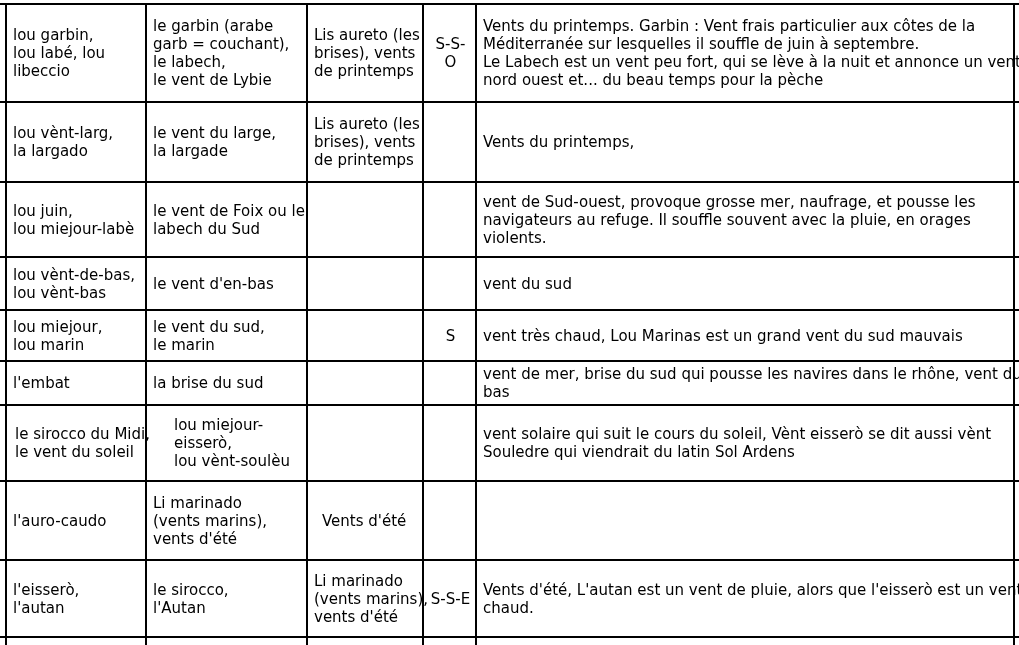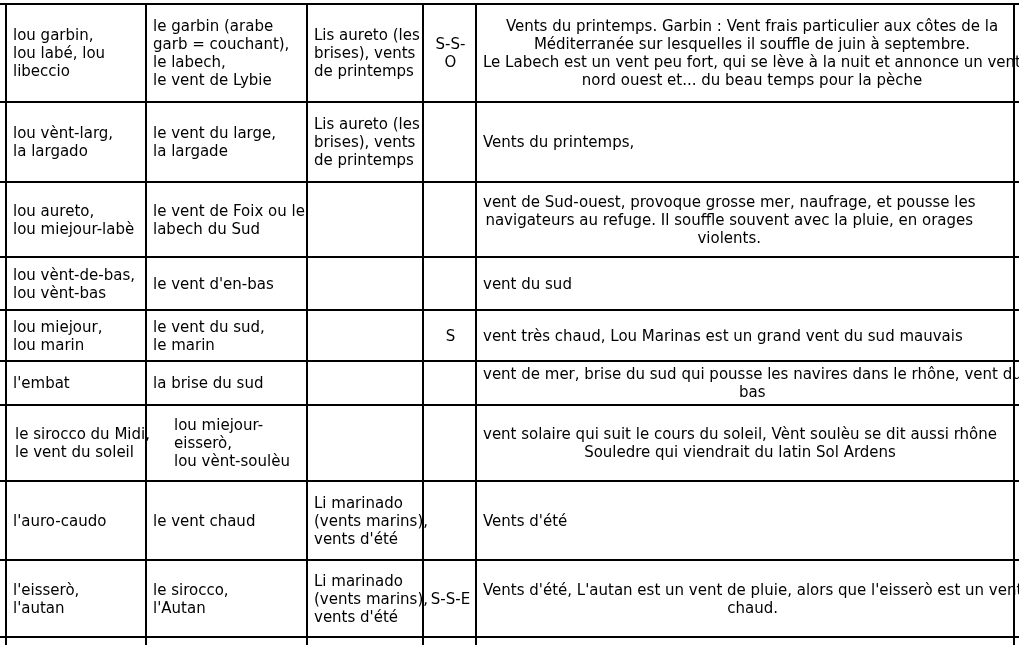--- a/index.html
+++ b/index.html
@@ -48,21 +48,21 @@
     align-items: center;
     padding-left: 6px;
     box-sizing: border-box;
     white-space: pre;
     overflow: visible;
   }
   .c1 { width: 138px; margin-left: 0; }
   .c2 { width: 159px; margin-left: 2px; }
   .c3 { width: 114px; margin-left: 2px; border-radius: 29px; }
   .c4 { width: 51px;  margin-left: 2px; padding-left: 2px; justify-content: center; text-align: center; }
-  .c5 { width: 536px; margin-left: 2px; text-align: center; }
+  .c5 { width: 536px; margin-left: 2px; }
 </style>
 </head>
 <body>
 
 <div class="screen">
 
   <div class="row" style="top:5px;height:96px">
     <div class="cell c1">lou garbin,
 lou labé, lou
 libeccio</div>
@@ -87,21 +87,21 @@
     <div class="cell c2">le vent du large,
 la largade</div>
     <div class="cell c3">Lis aureto (les
 brises), vents
 de printemps</div>
     <div class="cell c4"></div>
     <div class="cell c5">Vents du printemps,</div>
   </div>
 
   <div class="row" style="top:183px;height:73px">
-    <div class="cell c1">lou aureto,
+    <div class="cell c1">lou juin,
 lou miejour-labè</div>
     <div class="cell c2">le vent de Foix ou le
 labech du Sud</div>
     <div class="cell c3"></div>
     <div class="cell c4"></div>
     <div class="cell c5">vent de Sud-ouest, provoque grosse mer, naufrage, et pousse les
 navigateurs au refuge. Il souffle souvent avec la pluie, en orages
 violents.</div>
   </div>
 
@@ -134,27 +134,26 @@
   </div>
 
   <div class="row" style="top:406px;height:74px">
     <div class="cell c2">le sirocco du Midi,
 le vent du soleil</div>
     <div class="cell c1">lou miejour-
 eisserò,
 lou vènt-soulèu</div>
     <div class="cell c3"></div>
     <div class="cell c4"></div>
-    <div class="cell c5">vent solaire qui suit le cours du soleil, Vènt soulèu se dit aussi rhône
+    <div class="cell c5">vent solaire qui suit le cours du soleil, Vènt eisserò se dit aussi vènt
 Souledre qui viendrait du latin Sol Ardens</div>
   </div>
 
   <div class="row" style="top:482px;height:77px">
     <div class="cell c1">l'auro-caudo</div>
-    <div class="cell c2">le vent chaud</div>
     <div class="cell c3">Li marinado
 (vents marins),
 vents d'été</div>
     <div class="cell c4"></div>
     <div class="cell c5">Vents d'été</div>
   </div>
 
   <div class="row" style="top:561px;height:75px">
     <div class="cell c1">l'eisserò,
 l'autan</div>

